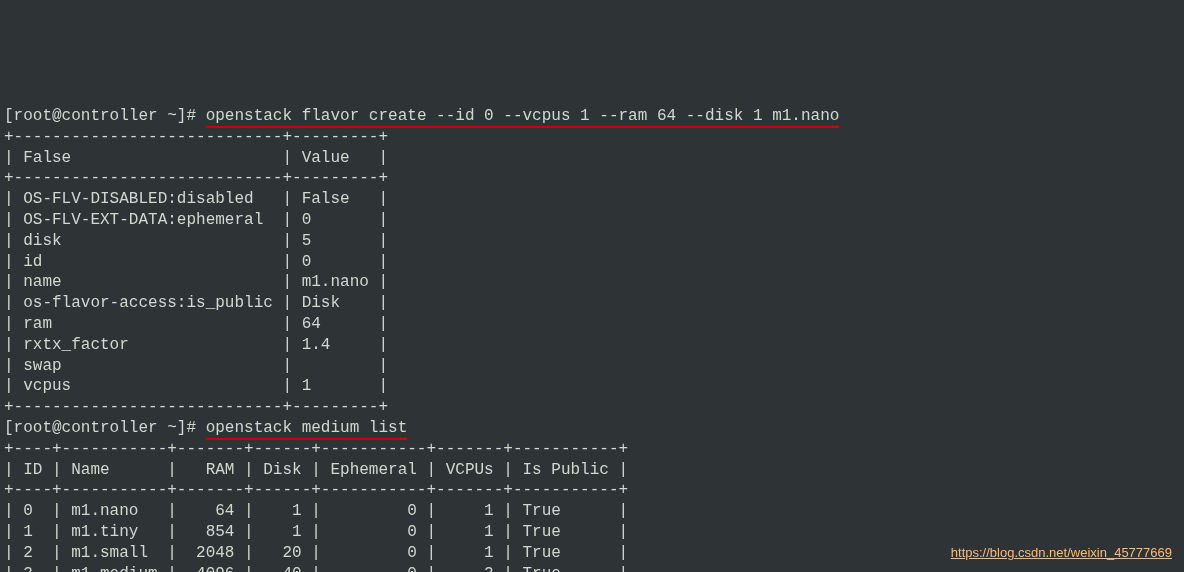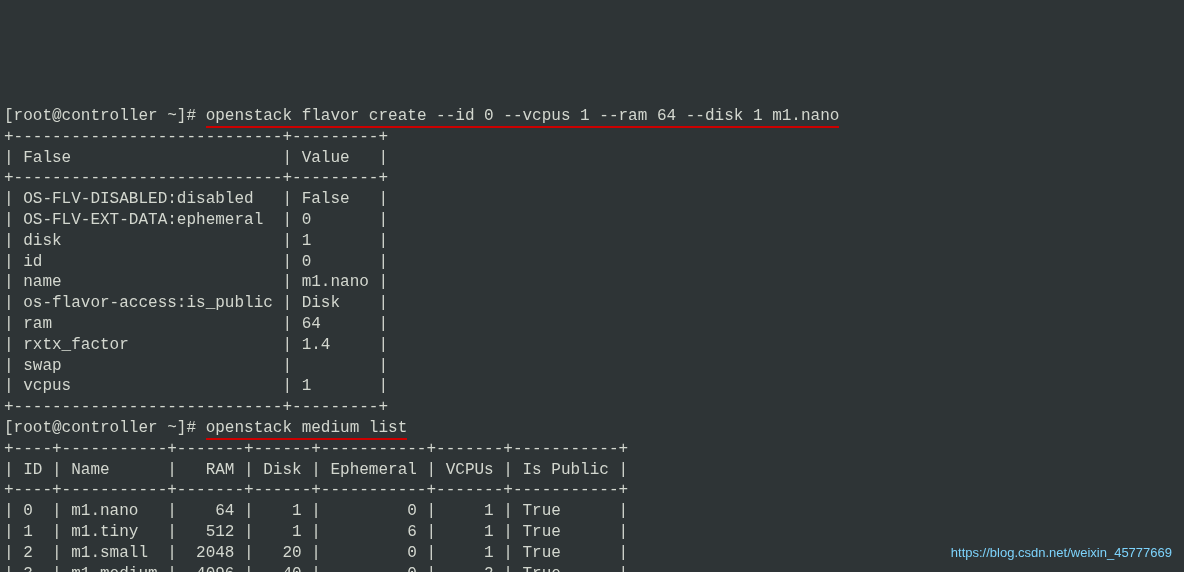--- a/index.html
+++ b/index.html
@@ -17,53 +17,54 @@
     }
     .terminal { padding: 2px 4px; }
     .underline-red {
       border-bottom: 2px solid #cc0000;
       padding-bottom: 1px;
     }
     .watermark {
       position: absolute;
       bottom: 10px;
       right: 12px;
-      color: #7dd3fc;
+      color: #fdba74;
       font-size: 13px;
       font-family: Arial, sans-serif;
       white-space: normal;
+      text-decoration: underline;
     }
   </style>
 </head>
 <body>
 
 
 
 <div class="terminal">
 <span>[root@controller ~]# </span><span class="underline-red">openstack flavor create --id 0 --vcpus 1 --ram 64 --disk 1 m1.nano</span>
 <span>+----------------------------+---------+</span>
 <span>| False                      | Value   |</span>
 <span>+----------------------------+---------+</span>
 <span>| OS-FLV-DISABLED:disabled   | False   |</span>
 <span>| OS-FLV-EXT-DATA:ephemeral  | 0       |</span>
-<span>| disk                       | 1       |</span>
+<span>| disk                       | 5       |</span>
 <span>| id                         | 0       |</span>
 <span>| name                       | m1.nano |</span>
 <span>| os-flavor-access:is_public | Disk    |</span>
 <span>| ram                        | 64      |</span>
 <span>| rxtx_factor                | 1.4     |</span>
 <span>| swap                       |         |</span>
 <span>| vcpus                      | 1       |</span>
 <span>+----------------------------+---------+</span>
 <span>[root@controller ~]# </span><span class="underline-red">openstack medium list</span>
 <span>+----+-----------+-------+------+-----------+-------+-----------+</span>
 <span>| ID | Name      |   RAM | Disk | Ephemeral | VCPUs | Is Public |</span>
 <span>+----+-----------+-------+------+-----------+-------+-----------+</span>
 <span>| 0  | m1.nano   |    64 |    1 |         0 |     1 | True      |</span>
-<span>| 1  | m1.tiny   |   512 |    1 |         6 |     1 | True      |</span>
+<span>| 1  | m1.tiny   |   854 |    1 |         0 |     1 | True      |</span>
 <span>| 2  | m1.small  |  2048 |   20 |         0 |     1 | True      |</span>
 <span>| 3  | m1.medium |  4096 |   40 |         0 |     2 | True      |</span>
 
 
 </div>
 
 <div class="watermark">https://blog.csdn.net/weixin_45777669</div>
 
 
 

